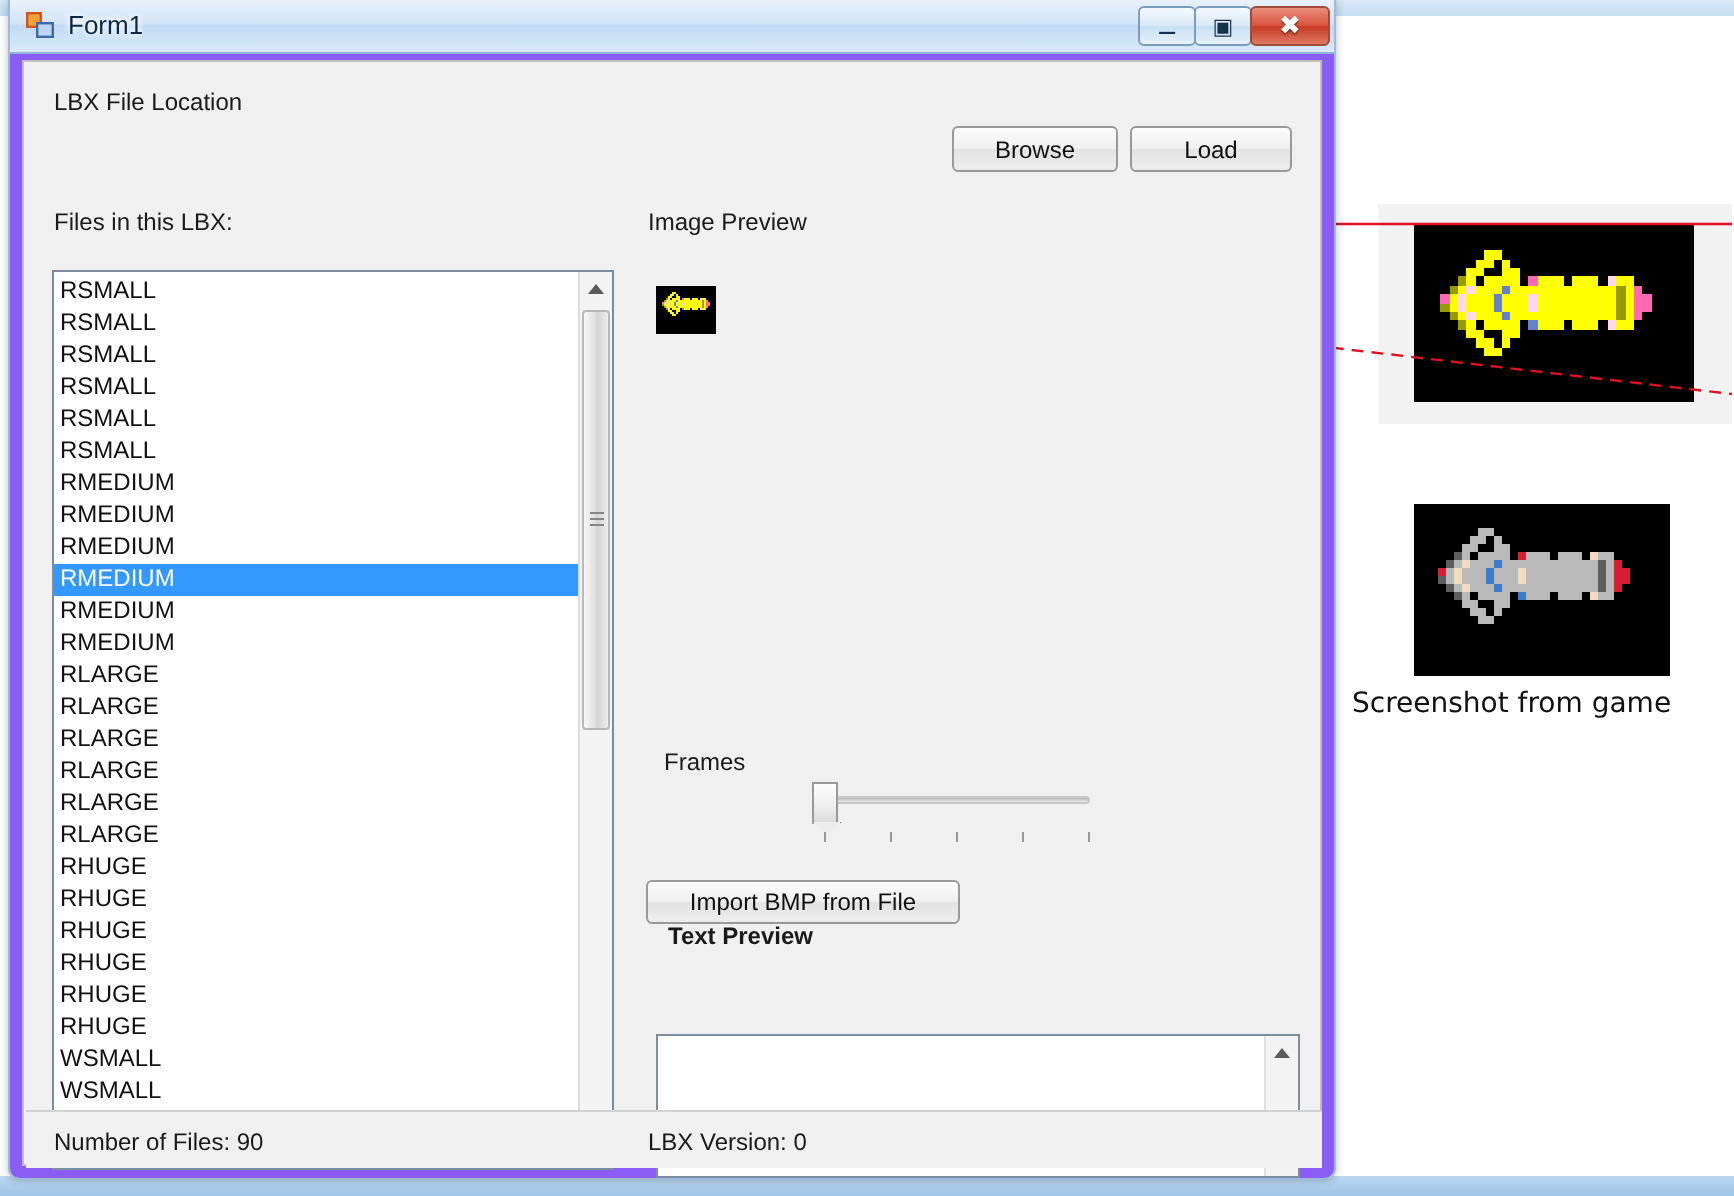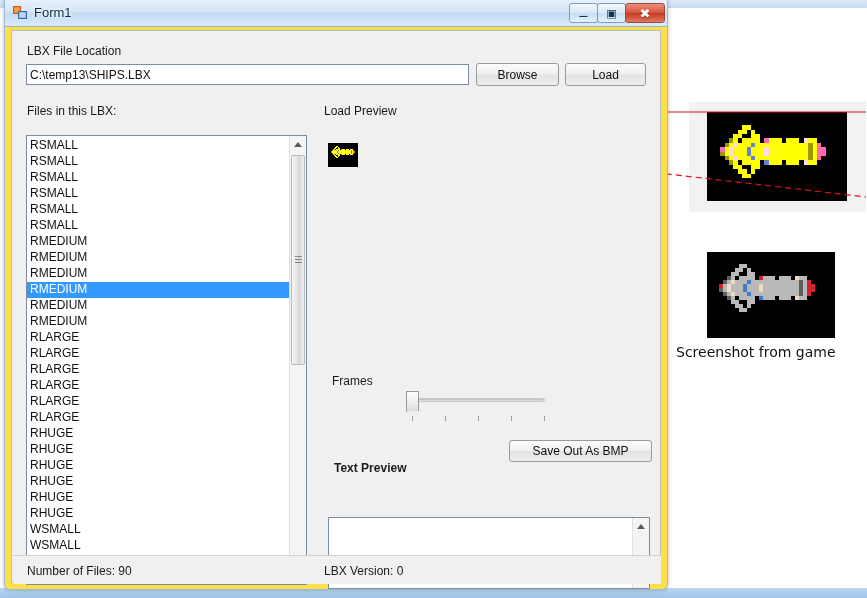--- a/index.html
+++ b/index.html
@@ -16,21 +16,21 @@
   #bg-bottom{top:588px;height:10px;background:linear-gradient(#bcd8f0,#9ec4e6);}
   .ghost-text{
     position:absolute;color:#b9cbdd;font-size:11px;white-space:nowrap;
     opacity:.85;
   }
 
   
   #window{
     position:absolute;left:4px;top:0px;width:664px;height:590px;
     border:1px solid #9dbad6;border-top:none;border-radius:0 0 6px 6px;
-    background:#fde047;
+    background:#8b5cf6;
     box-shadow:0 0 4px rgba(0,0,0,.25);
     box-sizing:border-box;
   }
   #titlebar{
     position:absolute;left:0;top:0;width:662px;height:27px;
     background:linear-gradient(to bottom,#e7f1fb 0%,#d3e5f7 45%,#c2dbf3 50%,#d9eafb 100%);
     border-bottom:1px solid #8fb5d8;
     box-sizing:border-box;
   }
   #title-icon{
@@ -482,27 +482,26 @@
     </div>
     <div class="wbtn" id="btn-close">
       <span class="glyph">✖</span>
     </div>
   </div>
 
   <div id="client">
 
     <div class="lbl" style="left:15px;top:13px;">LBX File Location</div>
 
-    <div id="path-box" placeholder="">C:\temp13\SHIPS.LBX</div>
 
     <div class="btn" id="btn-browse">Browse</div>
     <div class="btn" id="btn-load">Load</div>
 
     <div class="lbl" style="left:15px;top:73px;">Files in this LBX:</div>
-    <div class="lbl" style="left:312px;top:73px;">Load Preview</div>
+    <div class="lbl" style="left:312px;top:73px;">Image Preview</div>
 
     <div id="listbox">
       <div id="list-items">
           <div class="li">RSMALL</div>
           <div class="li">RSMALL</div>
           <div class="li">RSMALL</div>
           <div class="li">RSMALL</div>
           <div class="li">RSMALL</div>
           <div class="li">RSMALL</div>
           <div class="li">RMEDIUM</div>
@@ -695,21 +694,21 @@
     <div id="slider-thumb"></div>
     <div id="slider-ticks">
         <div class="tick" style="left: 400px;"></div>
         <div class="tick" style="left: 433px;"></div>
         <div class="tick" style="left: 466px;"></div>
         <div class="tick" style="left: 499px;"></div>
         <div class="tick" style="left: 532px;"></div>
       </div>
 
 
-    <div class="btn" id="btn-saveout">Save Out As BMP</div>
+    <div class="btn" id="btn-import">Import BMP from File</div>
 
     <div class="lbl" style="left:322px;top:430px;font-weight:bold;">Text Preview</div>
 
     <div id="textbox" placeholder="">
       <div id="tb-scroll">
         <div class="sb-arrow" style="top:0;">
             <span class="tri tri-up"></span>
           </div>
         <div class="sb-arrow" style="bottom:0;">
             <span class="tri tri-down"></span>

